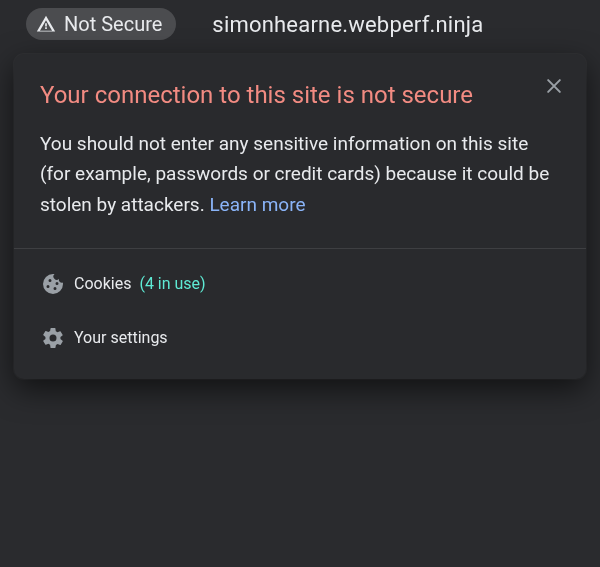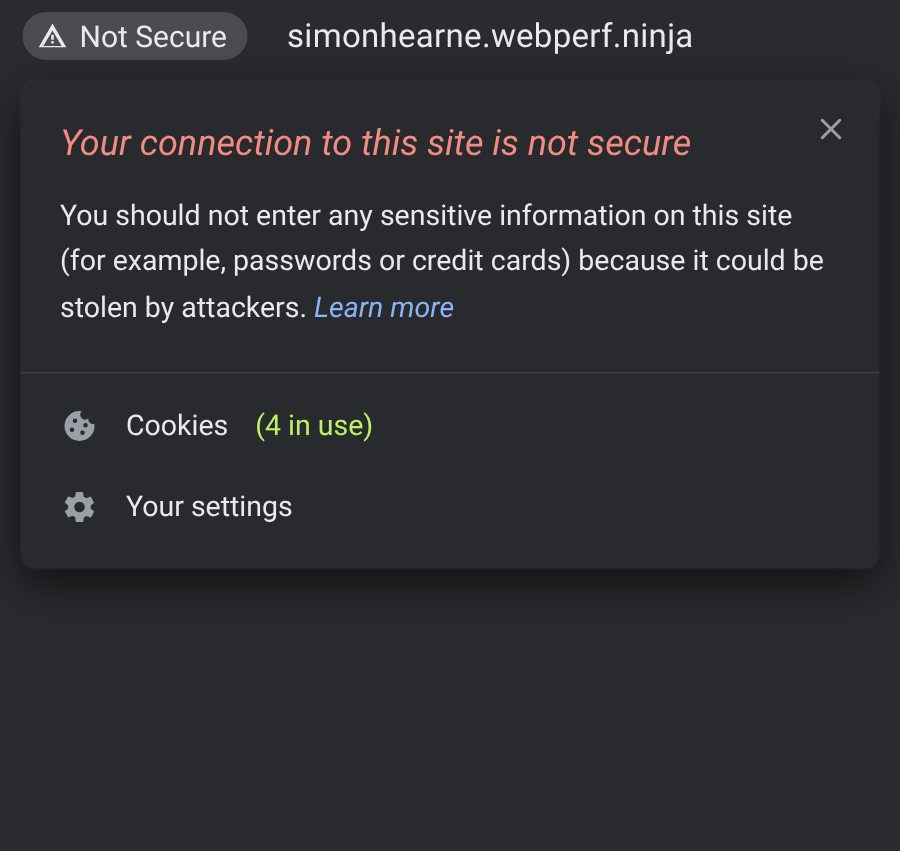--- a/index.html
+++ b/index.html
@@ -7,22 +7,22 @@
     width: 600px;
     height: 567px;
     background: #2a2b2e;
     font-family: -apple-system, BlinkMacSystemFont, "Segoe UI", Roboto, sans-serif;
     overflow: hidden;
   }
   .addr-bar {
     display: flex;
     align-items: center;
     height: 48px;
-    padding: 0 15px;
-    gap: 2px;
+    padding: 0 26px;
+    gap: 12px;
     background: #2a2b2e;
   }
   .security-chip {
     display: inline-flex;
     align-items: center;
     gap: 8px;
     background: #4b4c4f;
     color: #e8eaed;
     border-radius: 20px;
     padding: 4px 14px 4px 10px;
@@ -48,21 +48,20 @@
     top: 54px;
     width: 572px;
     background: #292a2d;
     border-radius: 10px;
     box-shadow: 0 10px 30px rgba(0,0,0,0.6), 0 0 0 1px rgba(255,255,255,0.04);
     padding-bottom: 14px;
   }
   .popover-header {
     position: relative;
     padding: 24px 60px 10px 26px;
-    font-style: italic;
   }
   .popover-title {
     color: #f28b82;
     font-size: 24px;
     font-weight: 400;
     line-height: 1.45;
   }
   .close-btn {
     position: absolute;
     top: 18px;
@@ -79,38 +78,37 @@
   .popover-body {
     padding: 6px 26px 22px 26px;
     color: #e8eaed;
     font-size: 19px;
     line-height: 1.6;
   }
   .popover-body a {
     color: #8ab4f8;
     text-decoration: none;
     cursor: pointer;
-    font-style: italic;
   }
   .divider {
     height: 1px;
     background: rgba(255,255,255,0.10);
     margin: 6px 0 8px 0;
   }
   .action-row {
     display: flex;
     align-items: center;
-    gap: 18px;
+    gap: 8px;
     padding: 14px 26px;
     cursor: pointer;
     color: #e8eaed;
-    font-size: 19px;
+    font-size: 16px;
   }
   .action-row .icon { width: 26px; height: 26px; color: #9aa0a6; display:flex; align-items:center; justify-content:center; }
-  .muted { color: #bef264; }
+  .muted { color: #5eead4; }
 </style>
 </head>
 <body>
 
 <div class="addr-bar">
   <div class="security-chip">
     <span class="icon">
       <svg width="20" height="20" viewBox="0 0 24 24" fill="currentColor">
           <path d="M12 2 1 21h22L12 2zm0 5.5 7.3 12.5H4.7L12 7.5zM11 11v4h2v-4h-2zm0 5v2h2v-2h-2z"></path>
         </svg>

